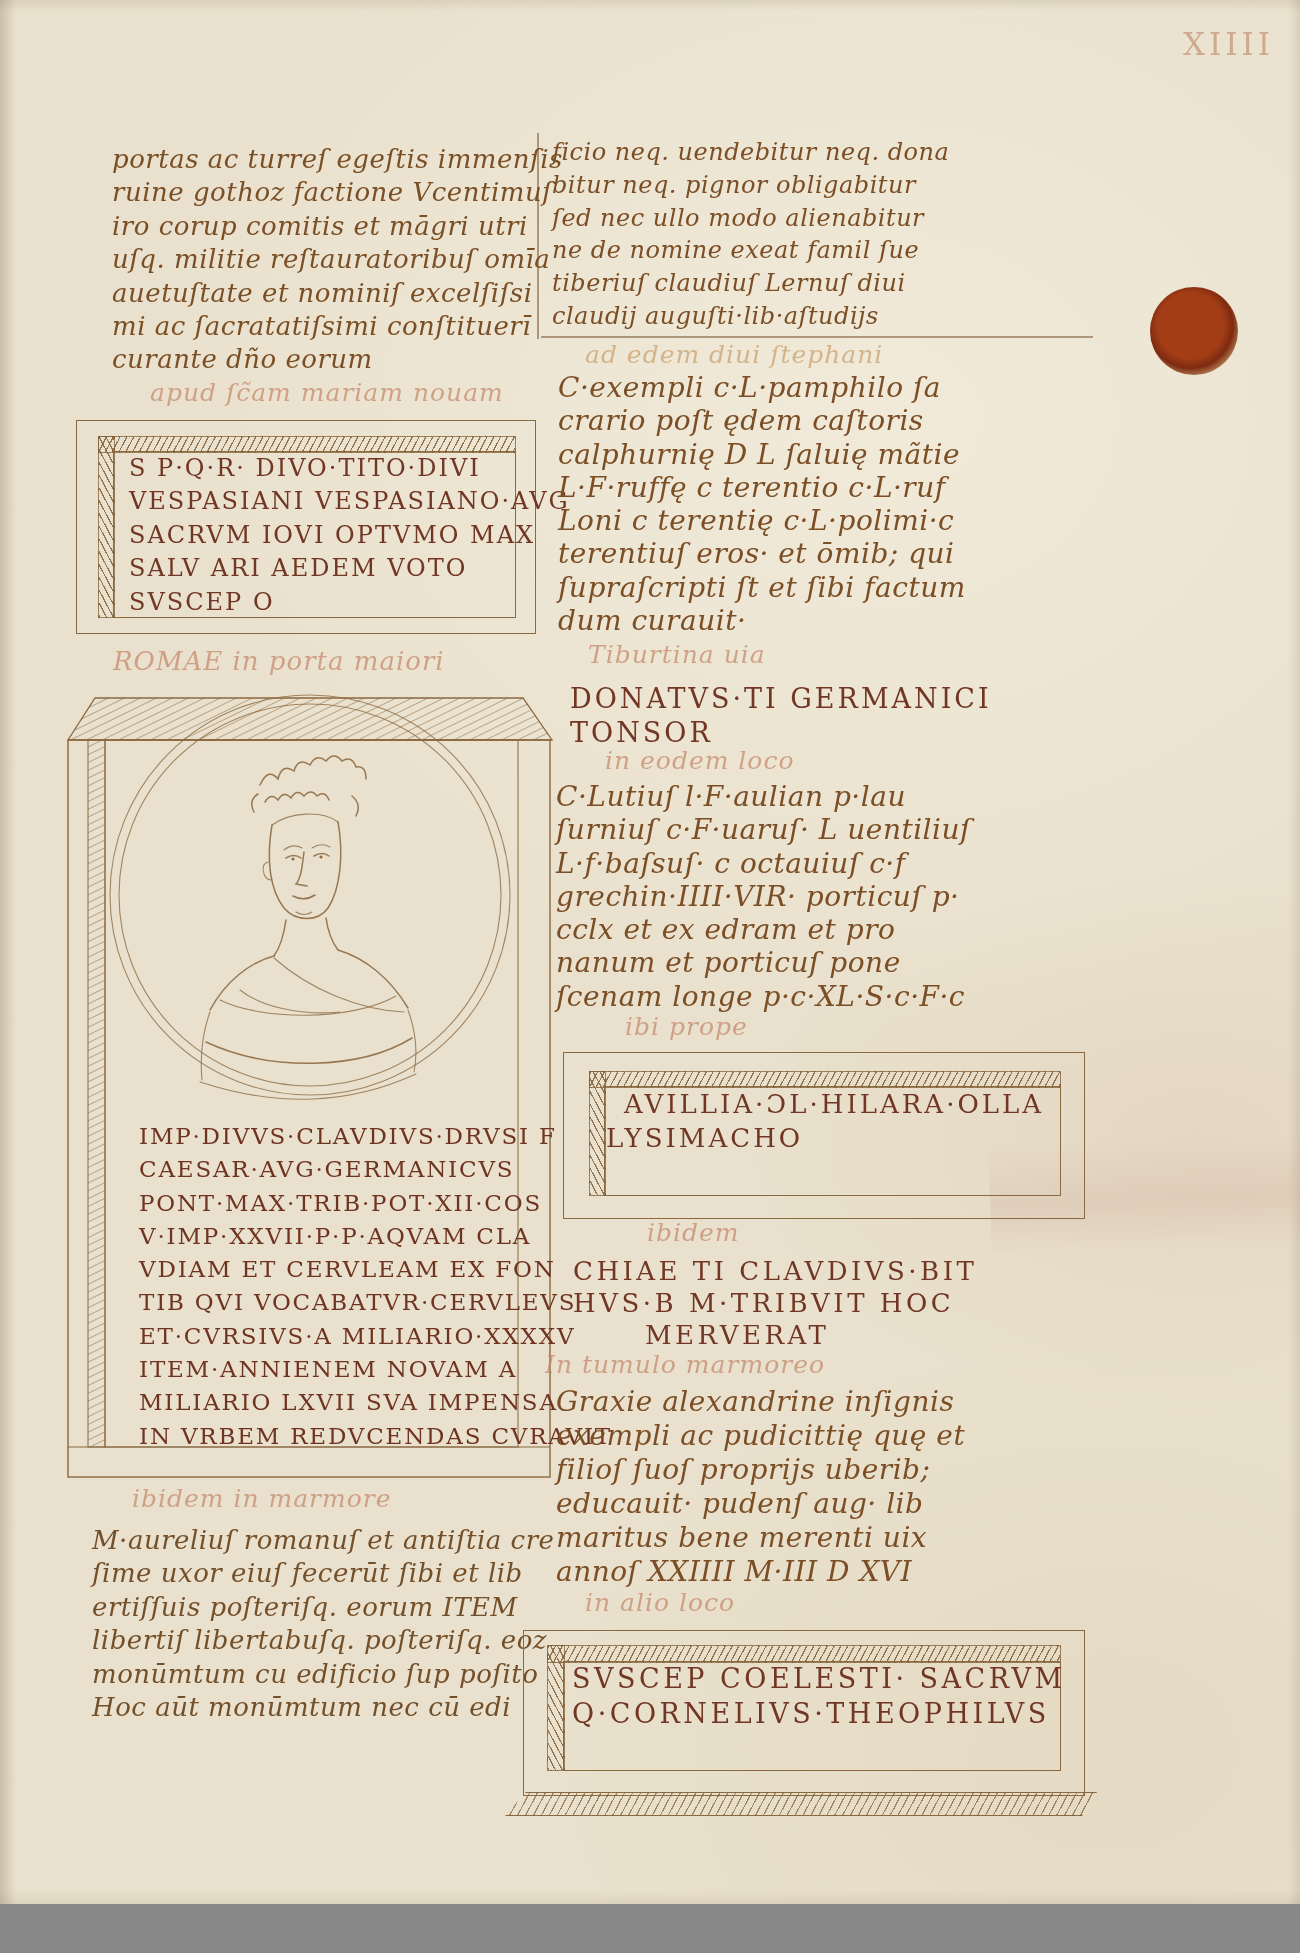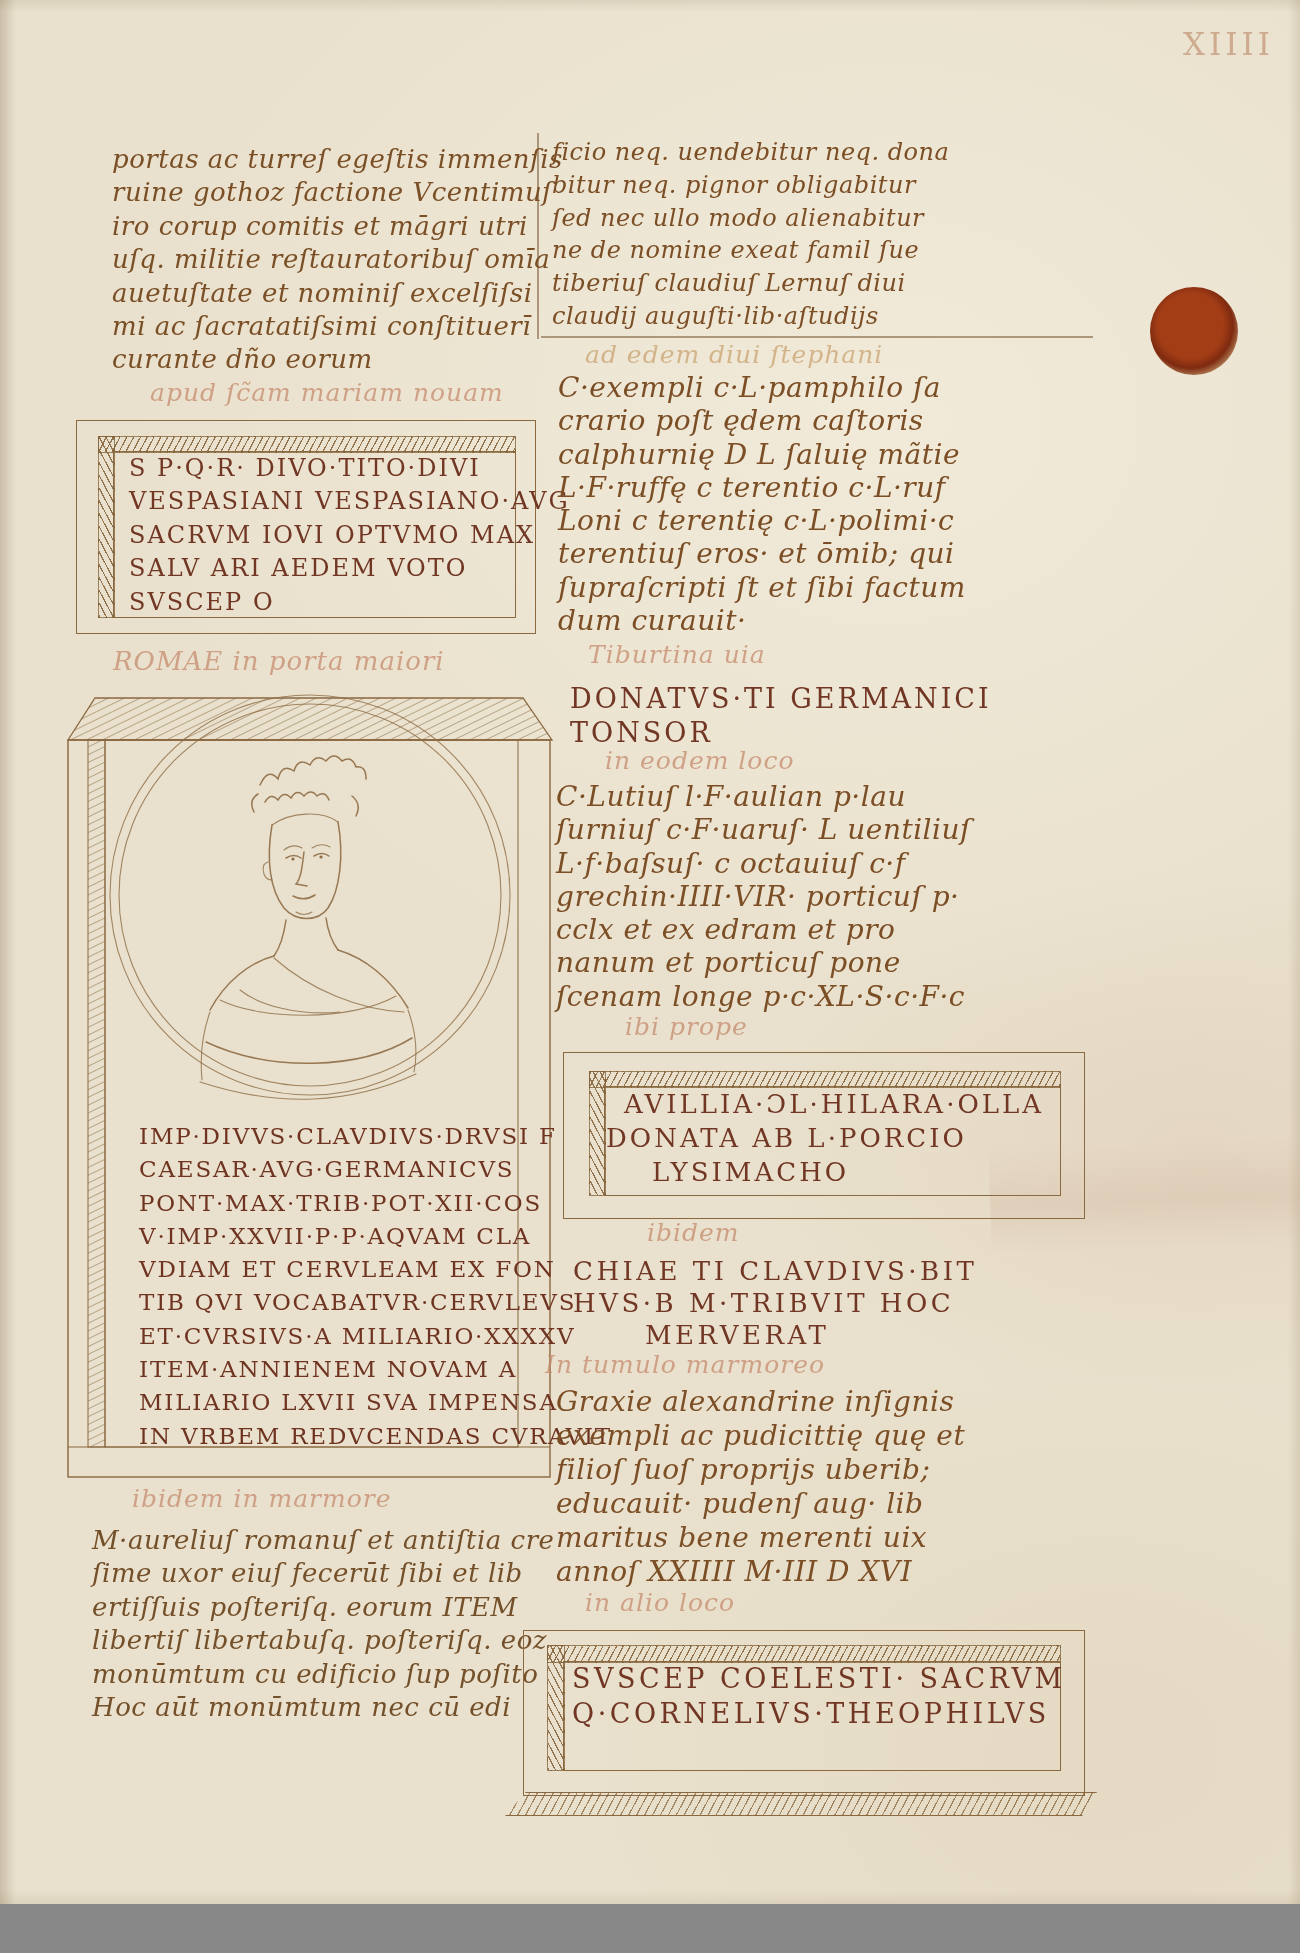--- a/index.html
+++ b/index.html
@@ -198,21 +198,20 @@
   </div>
 
   <div class="rubric" style="left:625px;top:1012px;">ibi prope</div>
 
   <div class="frame" style="left:563px;top:1052px;width:520px;height:165px;"></div>
   <div class="hatch" style="left:589px;top:1071px;width:470px;height:15px;"></div>
   <div class="hatch v" style="left:589px;top:1071px;width:15px;height:123px;"></div>
   <div class="frame" style="left:604px;top:1086px;width:455px;height:108px;border-width:1px;"></div>
   <div class="caps avillia-caps" style="left:606px;top:1087px;">
     <div class="line">AVILLIA·ƆL·HILARA·OLLA</div>
-    <div class="line">DONATA AB L·PORCIO</div>
     <div class="line">LYSIMACHO</div>
   </div>
 
   <div class="rubric" style="left:647px;top:1218px;">ibidem</div>
 
   <div class="caps chiae-caps" style="left:573px;top:1255px;">
     <div class="line">CHIAE TI CLAVDIVS·BIT</div>
     <div class="line">HVS·B M·TRIBVIT HOC</div>
     <div class="line">MERVERAT</div>
   </div>

